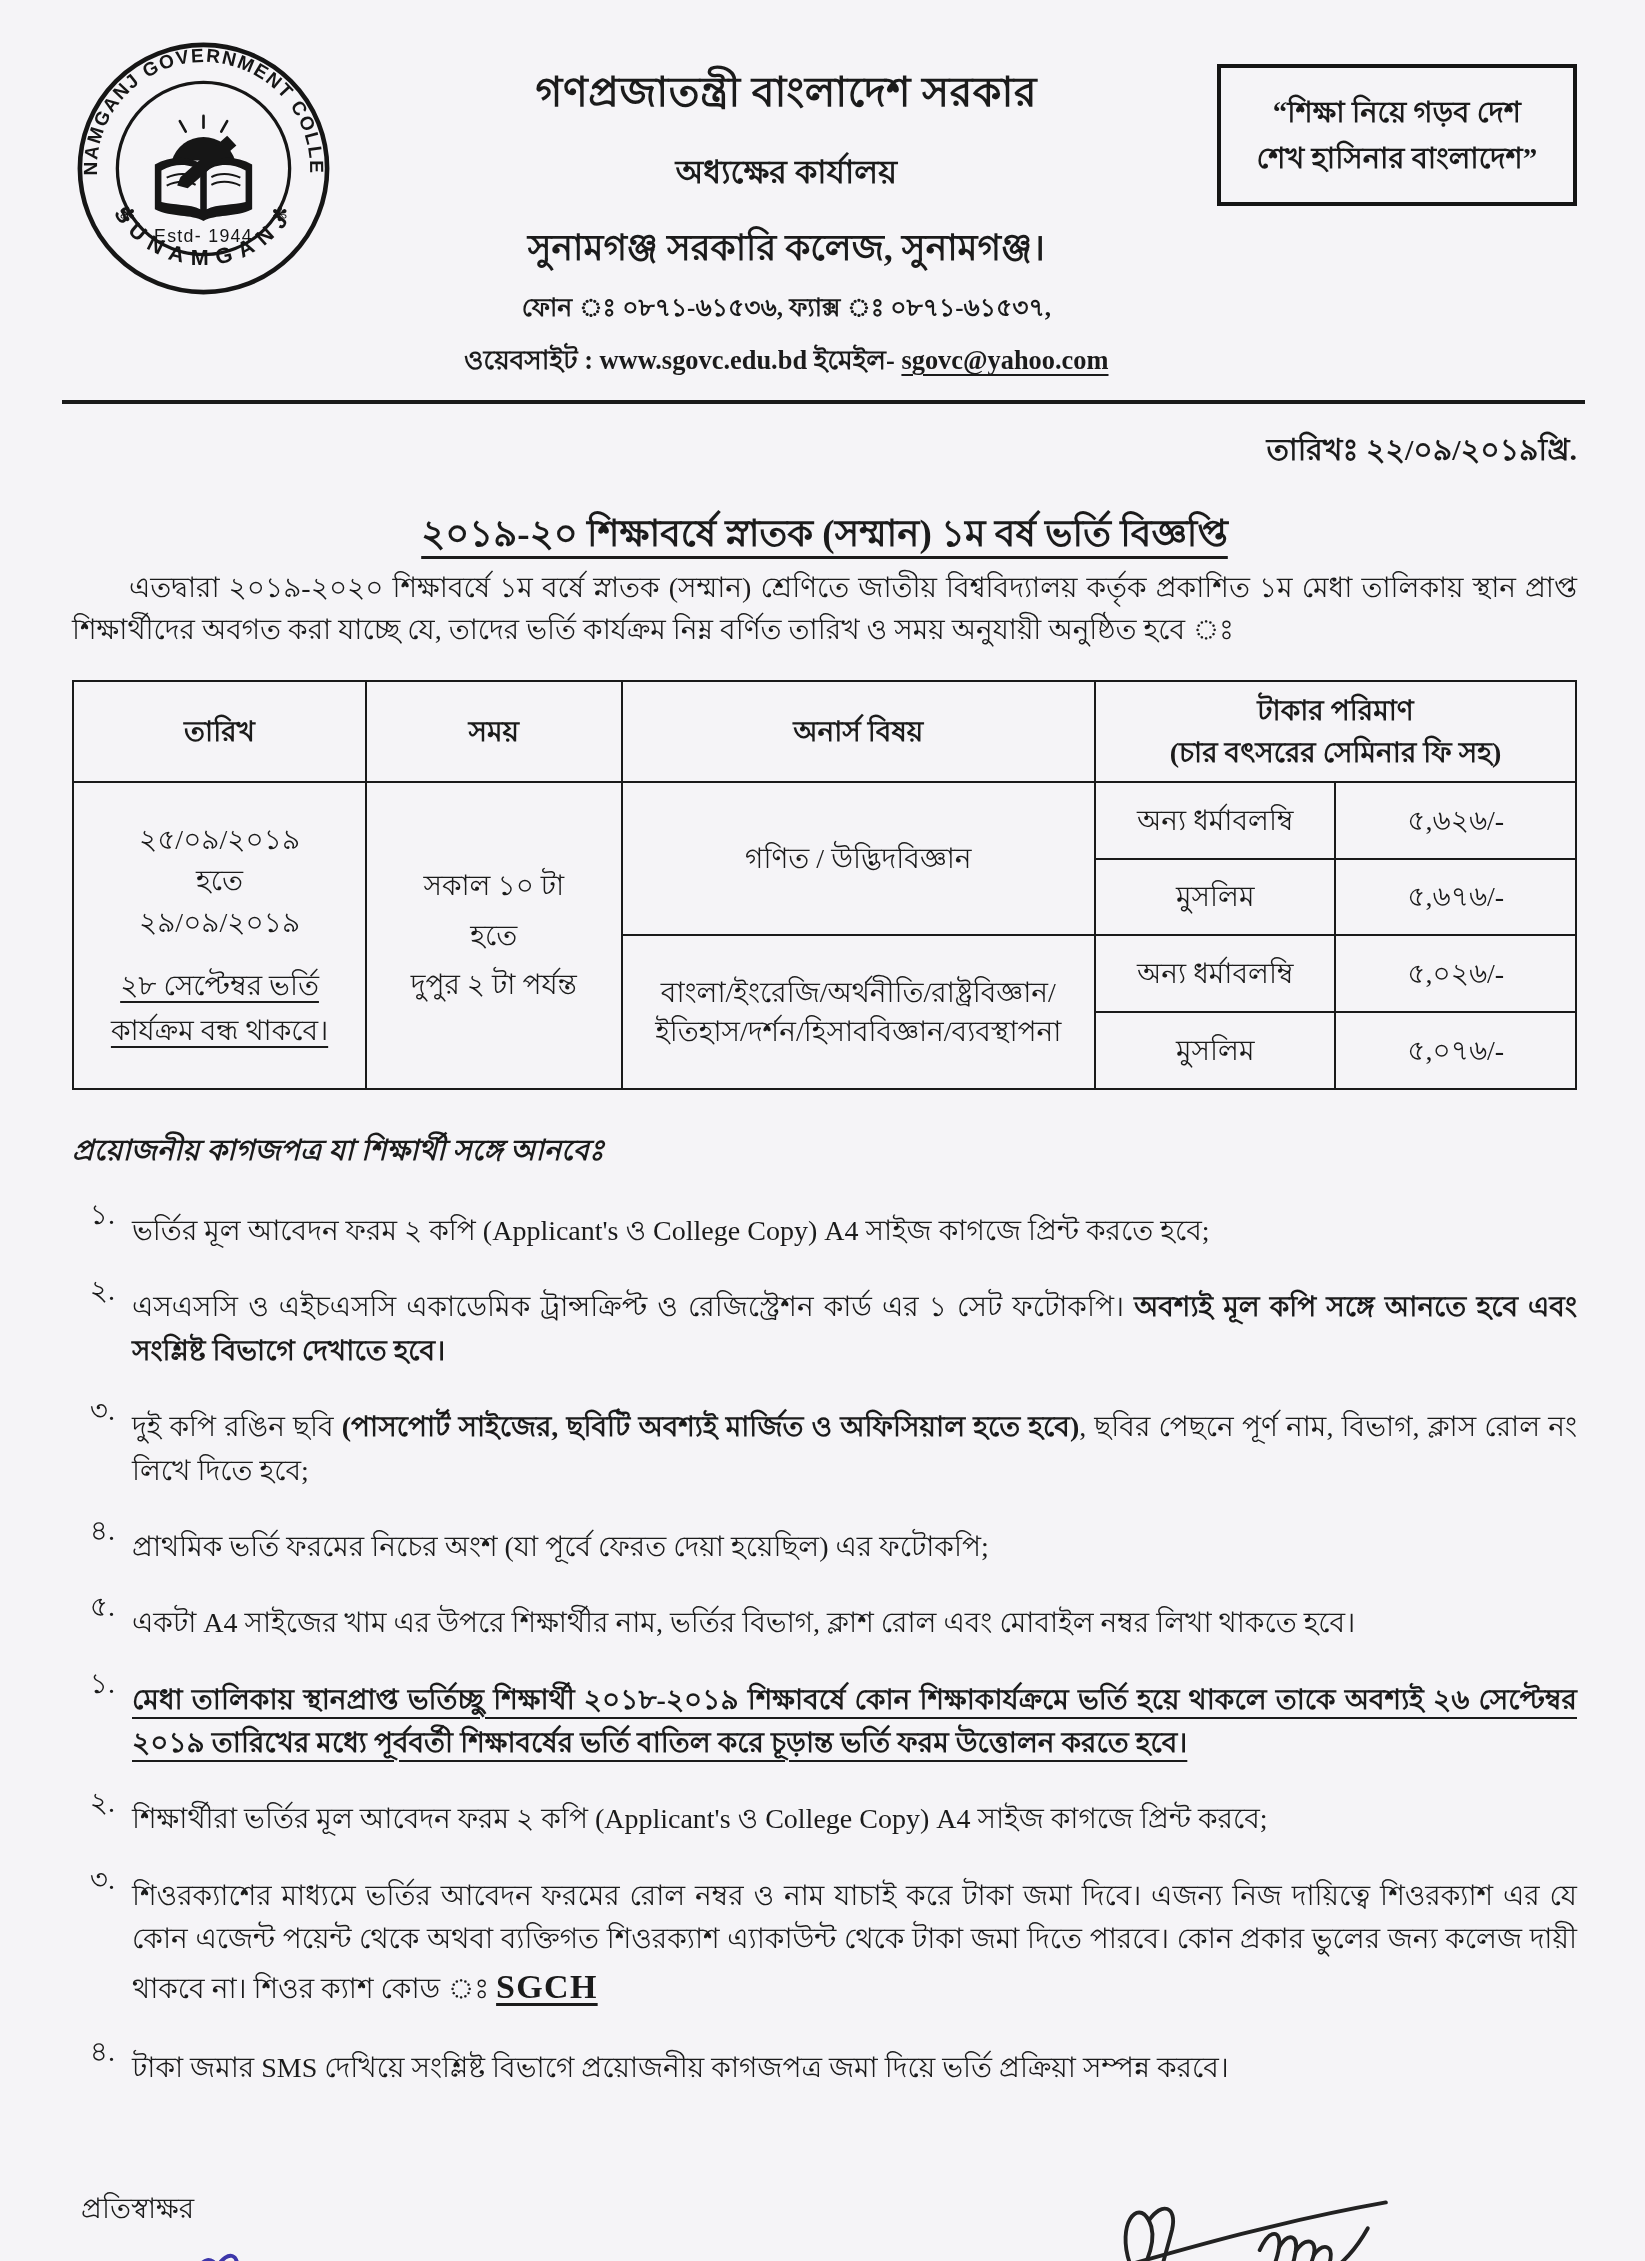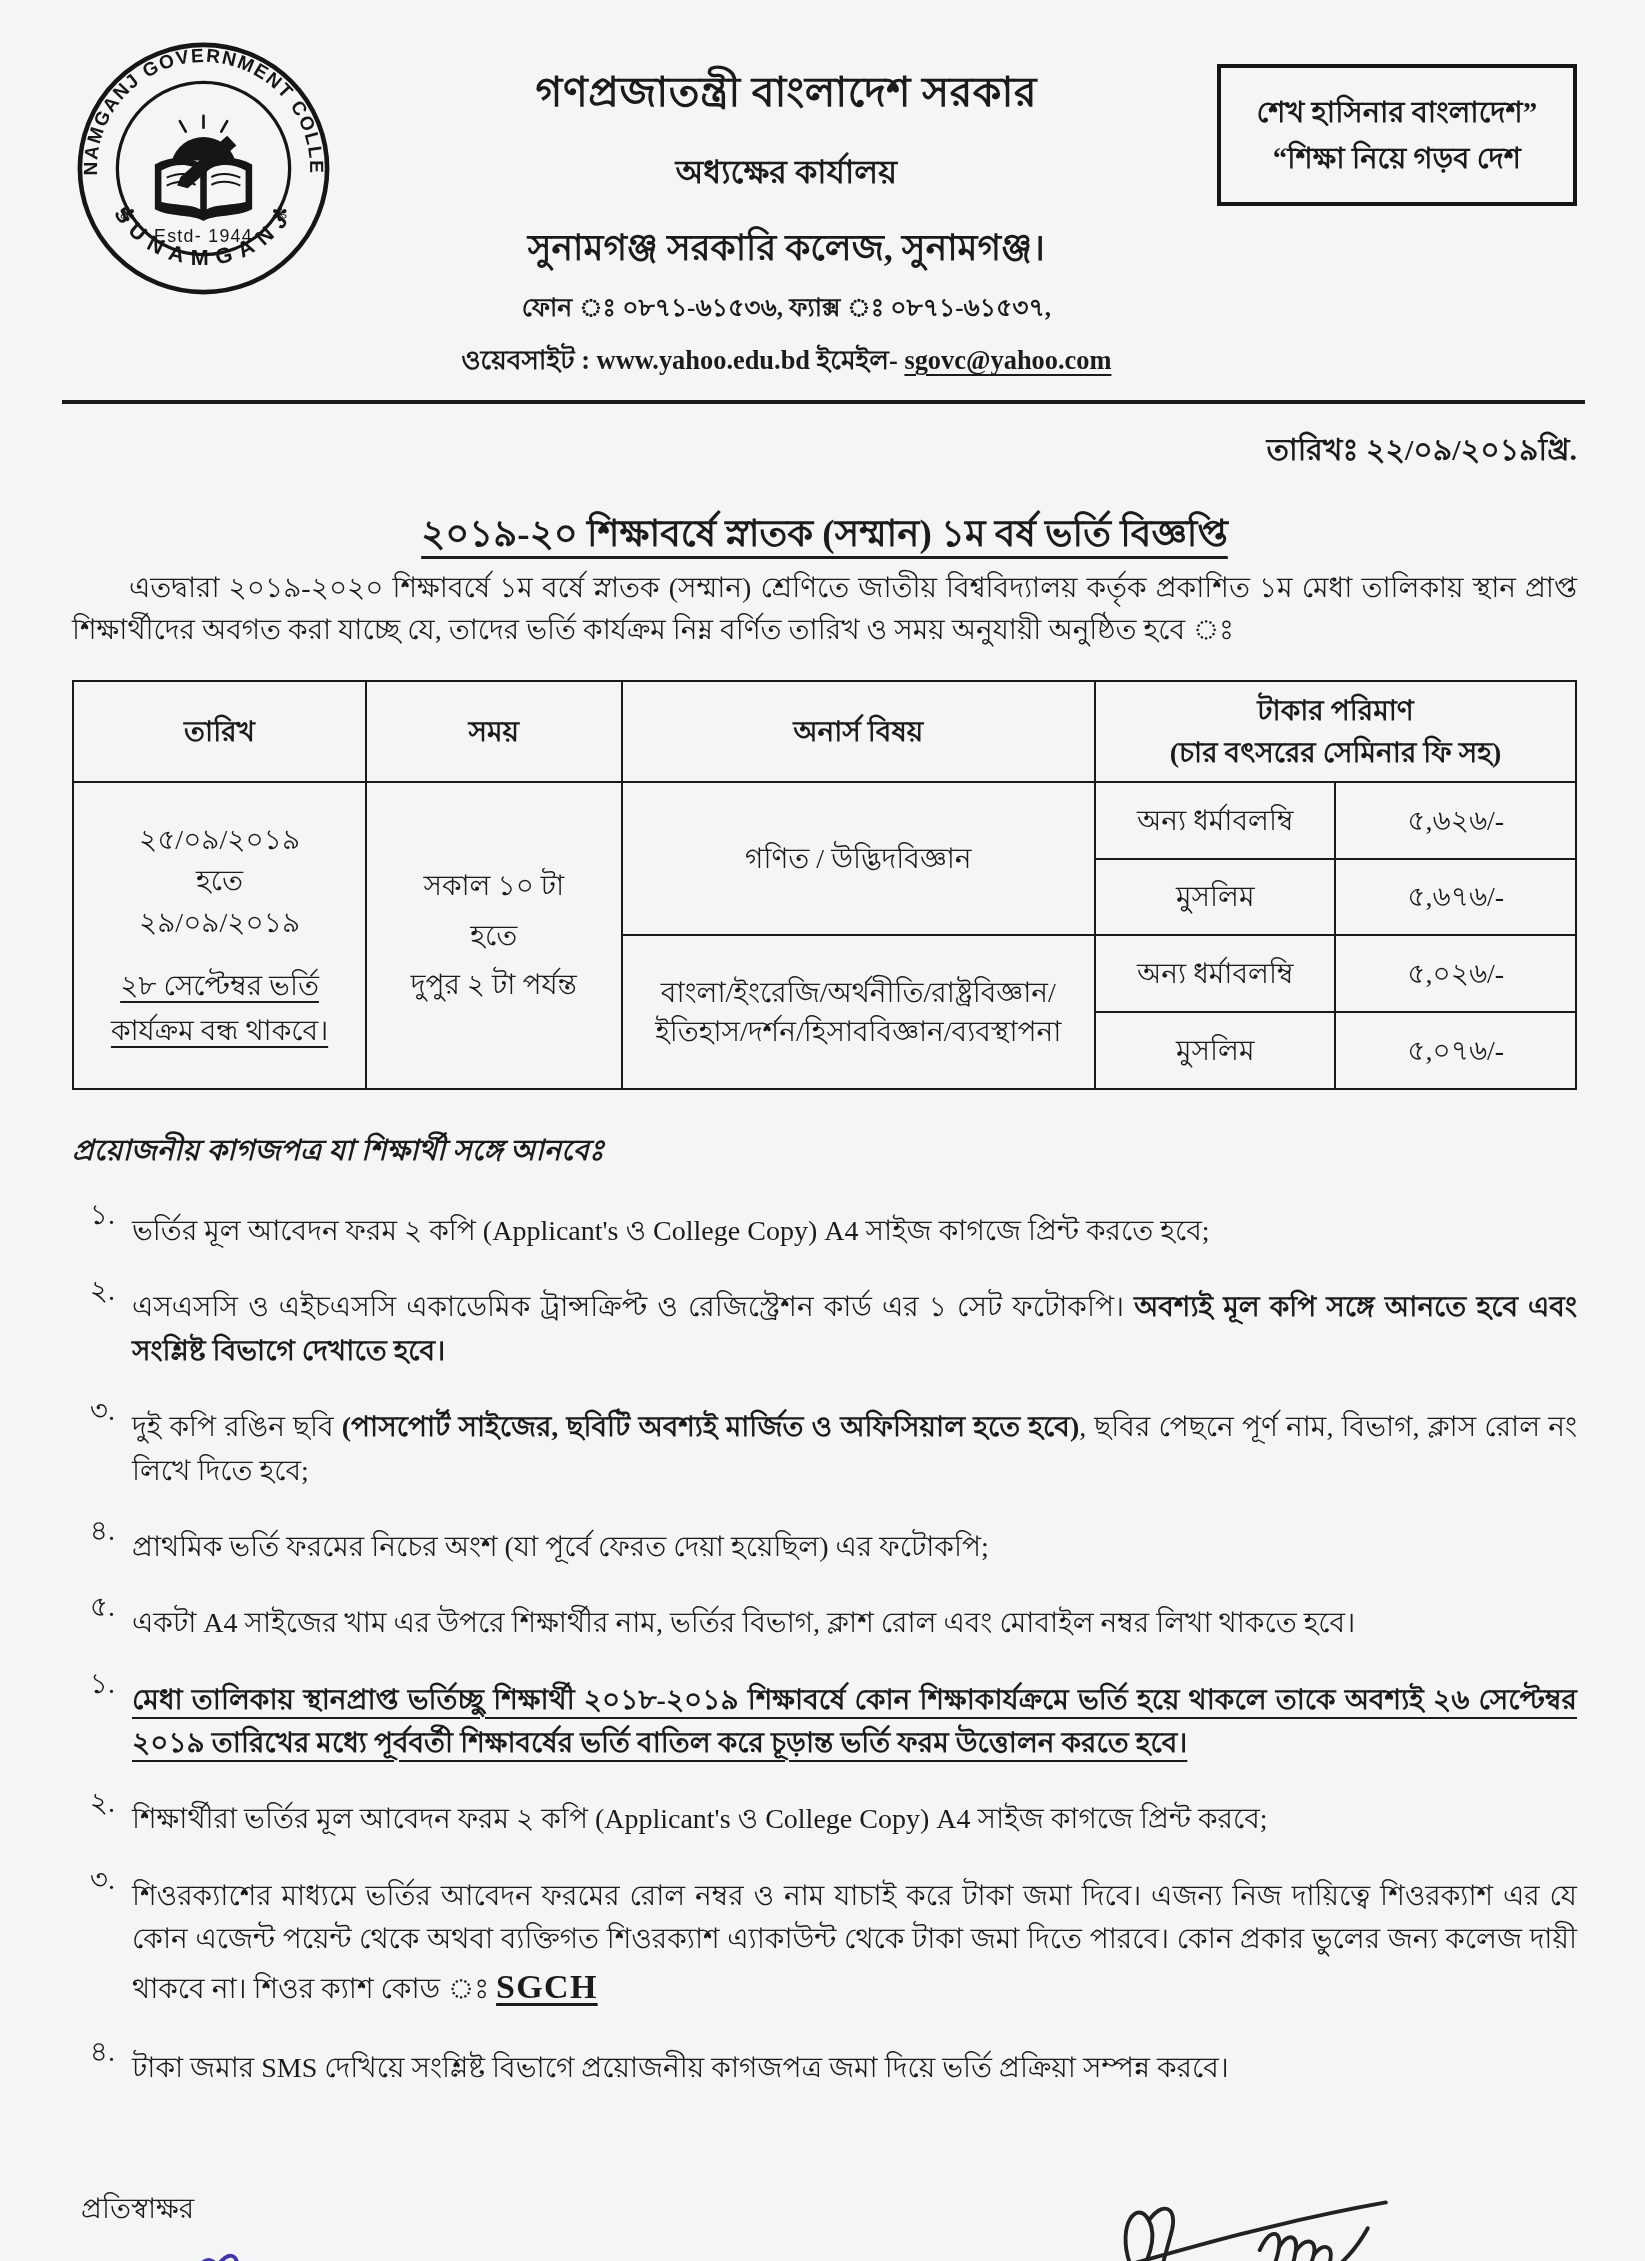--- a/index.html
+++ b/index.html
@@ -90,26 +90,26 @@
         </g>
         <text x="200" y="312" text-anchor="middle" font-family="Liberation Sans, sans-serif" font-size="27" letter-spacing="2" fill="#161616">Estd- 1944</text>
       </svg>
     </div>
 
     <div class="header-center">
       <div class="gov">গণপ্রজাতন্ত্রী বাংলাদেশ সরকার</div>
       <div class="office">অধ্যক্ষের কার্যালয়</div>
       <div class="college">সুনামগঞ্জ সরকারি কলেজ,  সুনামগঞ্জ।</div>
       <div class="phone">ফোন ঃ ০৮৭১-৬১৫৩৬, ফ্যাক্স ঃ ০৮৭১-৬১৫৩৭,</div>
-      <div class="website"><span>ওয়েবসাইট : www.yahoo.edu.bd  ইমেইল- </span><span class="email">sgovc@yahoo.com</span></div>
+      <div class="website"><span>ওয়েবসাইট : www.sgovc.edu.bd  ইমেইল- </span><span class="email">sgovc@yahoo.com</span></div>
     </div>
 
     <div class="slogan-box">
+      <div>“শিক্ষা নিয়ে গড়ব দেশ</div>
       <div>শেখ হাসিনার বাংলাদেশ”</div>
-      <div>“শিক্ষা নিয়ে গড়ব দেশ</div>
     </div>
   </div>
 
   <hr class="divider">
 
   <div class="date-line">তারিখঃ ২২/০৯/২০১৯খ্রি.</div>
 
   <div class="title"><span class="u">২০১৯-২০ শিক্ষাবর্ষে স্নাতক (সম্মান) ১ম বর্ষ ভর্তি বিজ্ঞপ্তি</span></div>
 
   <div class="intro">এতদ্বারা ২০১৯-২০২০ শিক্ষাবর্ষে ১ম বর্ষে স্নাতক (সম্মান) শ্রেণিতে জাতীয় বিশ্ববিদ্যালয় কর্তৃক প্রকাশিত ১ম মেধা তালিকায় স্থান প্রাপ্ত শিক্ষার্থীদের অবগত করা যাচ্ছে যে, তাদের ভর্তি কার্যক্রম নিম্ন বর্ণিত তারিখ ও সময় অনুযায়ী অনুষ্ঠিত হবে ঃ</div>

